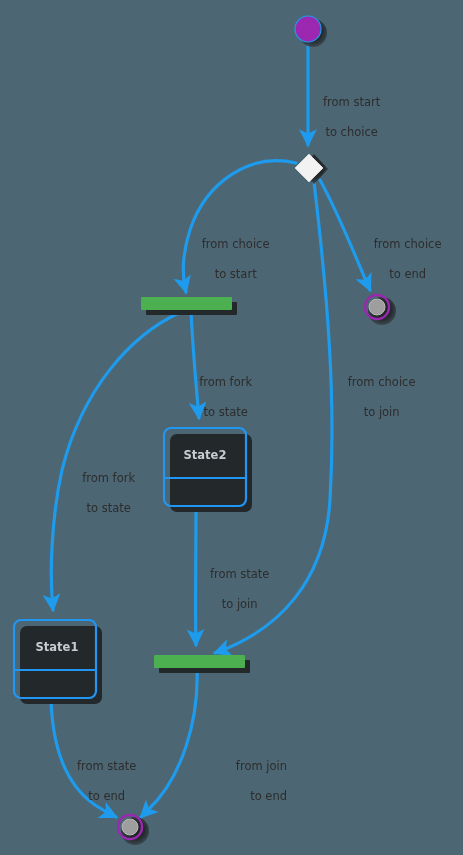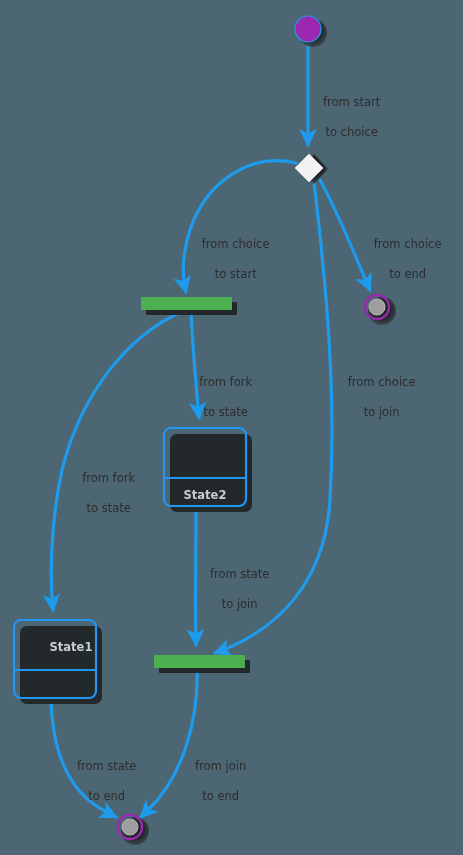--- a/index.html
+++ b/index.html
@@ -119,22 +119,22 @@
     <rect x="154" y="655" width="91" height="13" rx="1" fill="#4caf50"></rect>
   </g>
 
   <g>
     <circle cx="135" cy="831" r="14" fill="url(#shadowGrad)" opacity="0.97"></circle>
     <circle cx="130" cy="827" r="12" fill="none" stroke="#9c27b0" stroke-width="2.4"></circle>
     <circle cx="130" cy="827" r="8" fill="#9e9e9e" stroke="#b9b9b9" stroke-width="1"></circle>
   </g>
 </svg>
 
-<div class="state-title" style="left:164px; top:448px; width:82px;margin-top:40px;">State2</div>
-<div class="state-title" style="left:6px; top:640px; width:86px;padding-left:22px;">State1</div>
+<div class="state-title" style="left:164px; top:448px; width:82px;">State2</div>
+<div class="state-title" style="left:14px; top:640px; width:86px;">State1</div>
 
 <div class="edge-label" style="left:278px; top:80px; width:140px;">
   <span>from start</span><br>
   <span>to choice</span>
 </div>
 
 <div class="edge-label" style="left:162px; top:222px; width:140px;">
   <span>from choice</span><br>
   <span>to start</span>
 </div>
@@ -162,16 +162,16 @@
 <div class="edge-label" style="left:166px; top:552px; width:140px;">
   <span>from state</span><br>
   <span>to join</span>
 </div>
 
 <div class="edge-label" style="left:33px; top:744px; width:140px;">
   <span>from state</span><br>
   <span>to end</span>
 </div>
 
-<div class="edge-label" style="left:147px; top:744px; width:140px;">
+<div class="edge-label" style="left:147px; top:744px; width:140px;text-align:right;">
   <span>from join</span><br>
   <span>to end</span>
 </div>
 
 </body></html>

